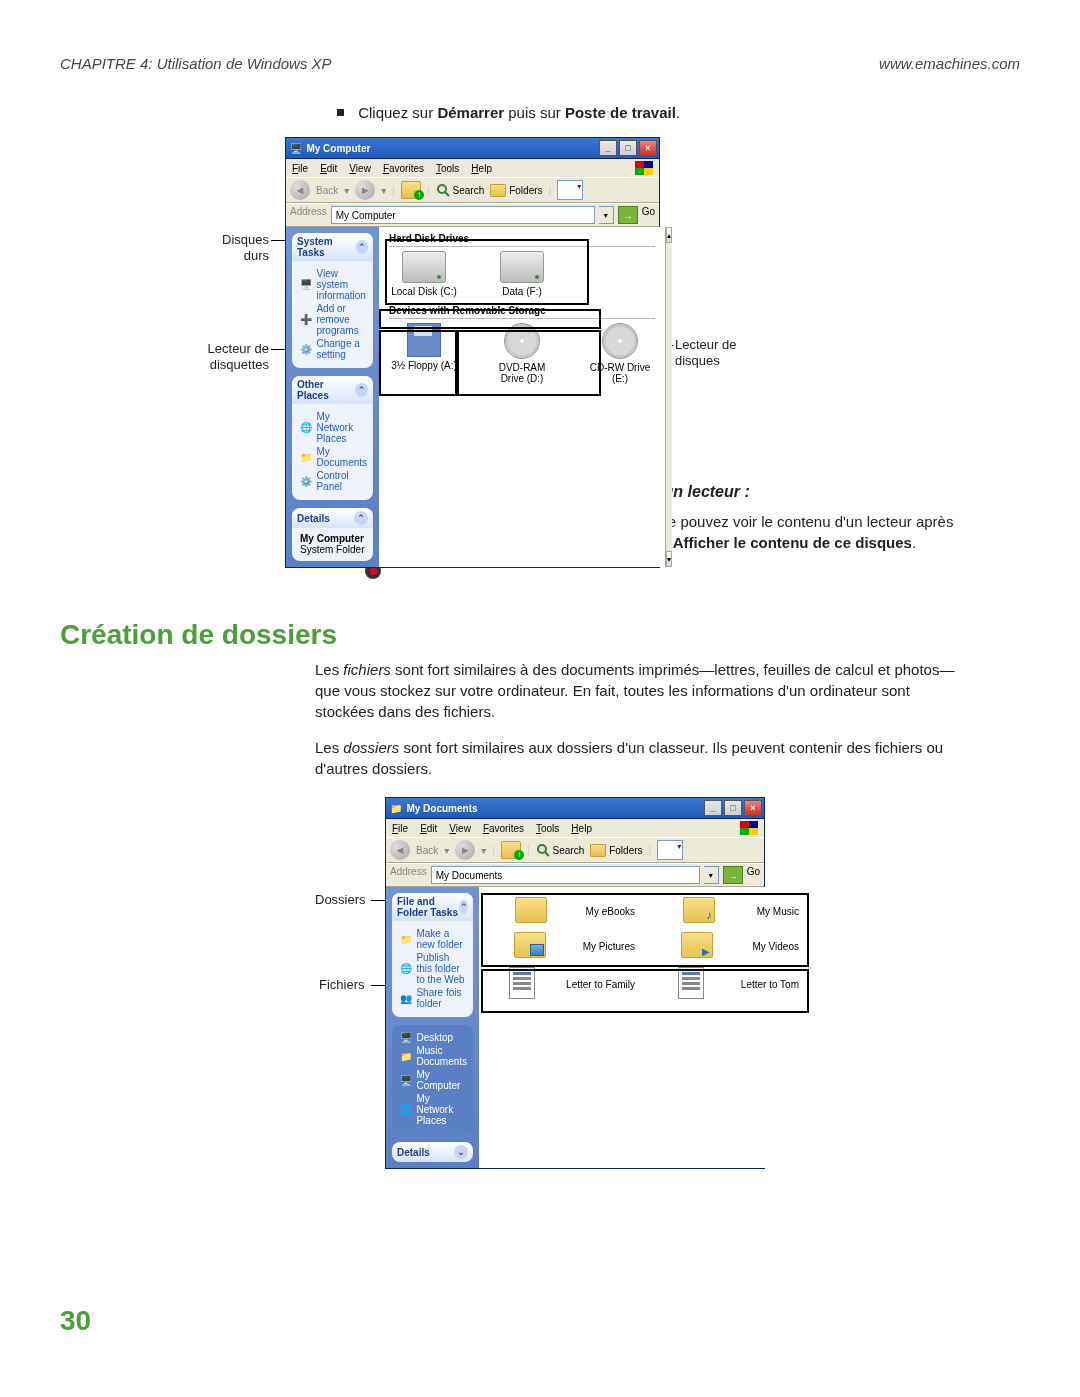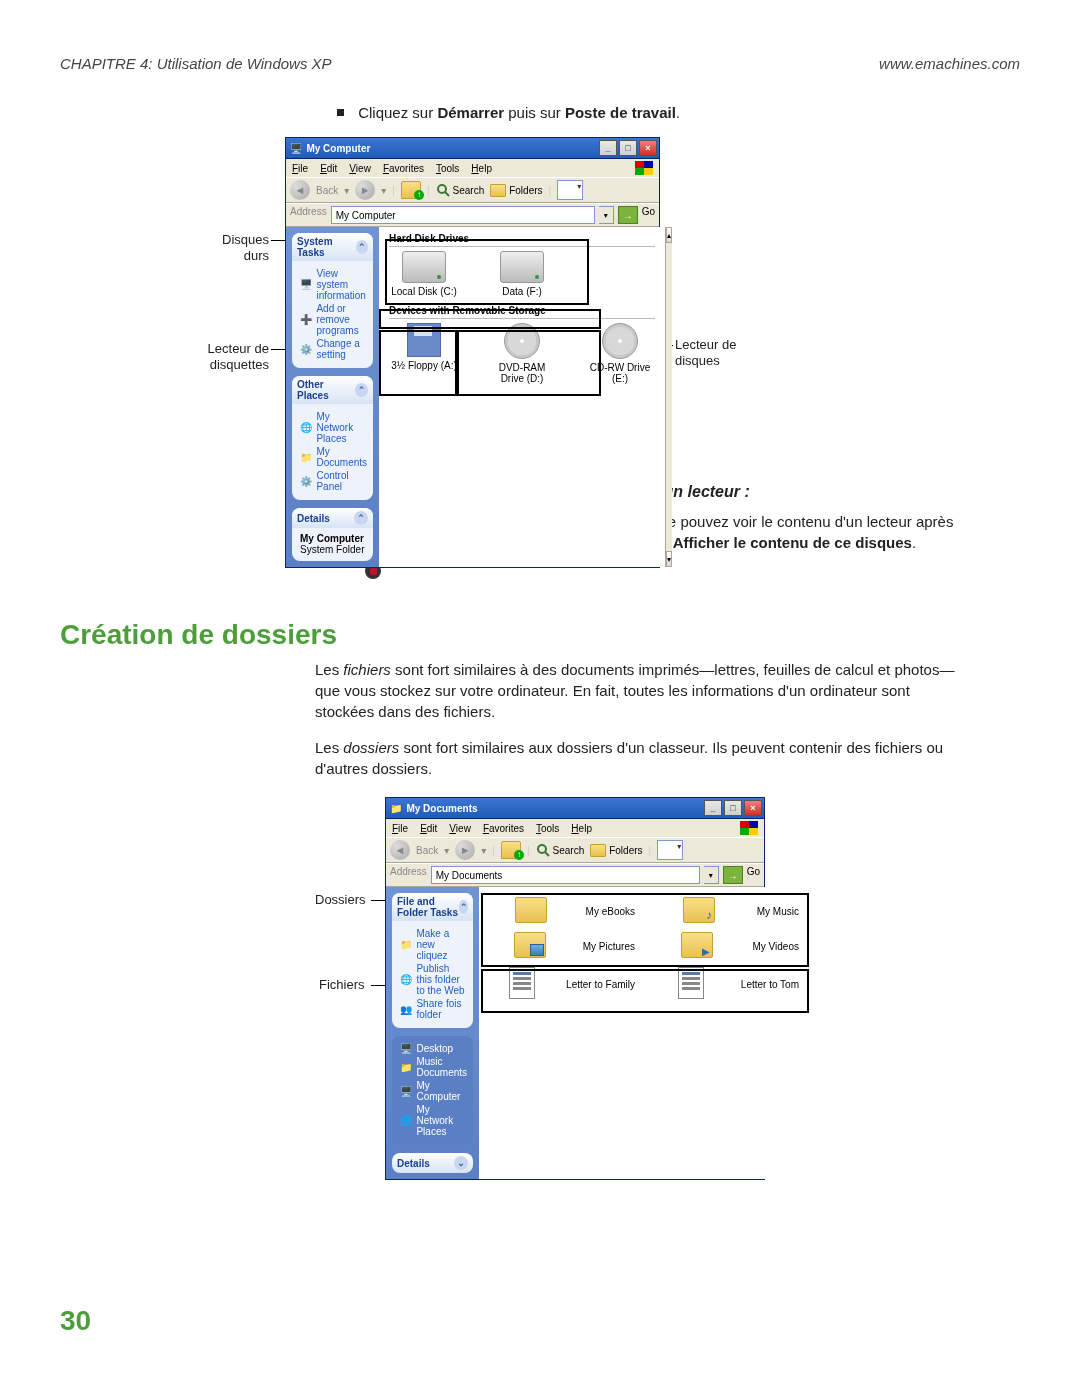--- a/index.html
+++ b/index.html
@@ -608,21 +608,21 @@
           <span style="font-size:10px;">Go</span>
         </div>
         <div class="xp-body">
           <div class="sidepane">
             <div class="panel">
               <div class="panel-head">
                   <span>File and Folder Tasks</span>
                   <span class="chev">⌃</span>
                 </div>
               <div class="panel-body">
-                <div class="link">📁 <span>Make a new cliquez</span></div>
+                <div class="link">📁 <span>Make a new folder</span></div>
                 <div class="link">🌐 <span>Publish this folder to the Web</span></div>
                 <div class="link">👥 <span>Share fois folder</span></div>
               </div>
             </div>
             <div class="panel" style="background:#5b7fc5;">
               <div class="panel-body" style="color:#fff;">
                 <div class="link" style="color:#fff;">🖥️ <span>Desktop</span></div>
                 <div class="link" style="color:#fff;">📁 <span>Music Documents</span></div>
                 <div class="link" style="color:#fff;">🖥️ <span>My Computer</span></div>
                 <div class="link" style="color:#fff;">🌐 <span>My Network Places</span></div>

